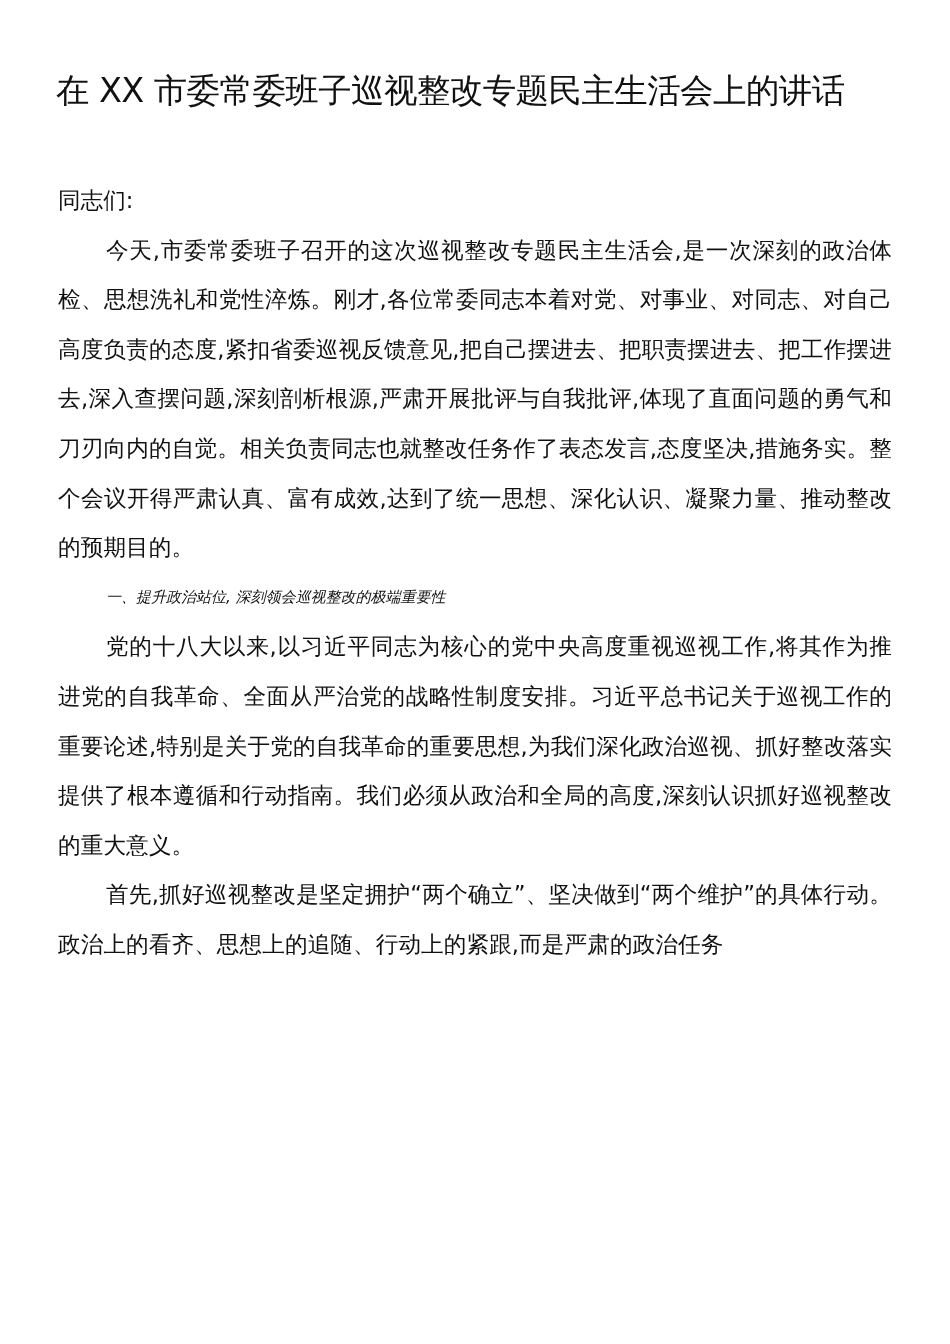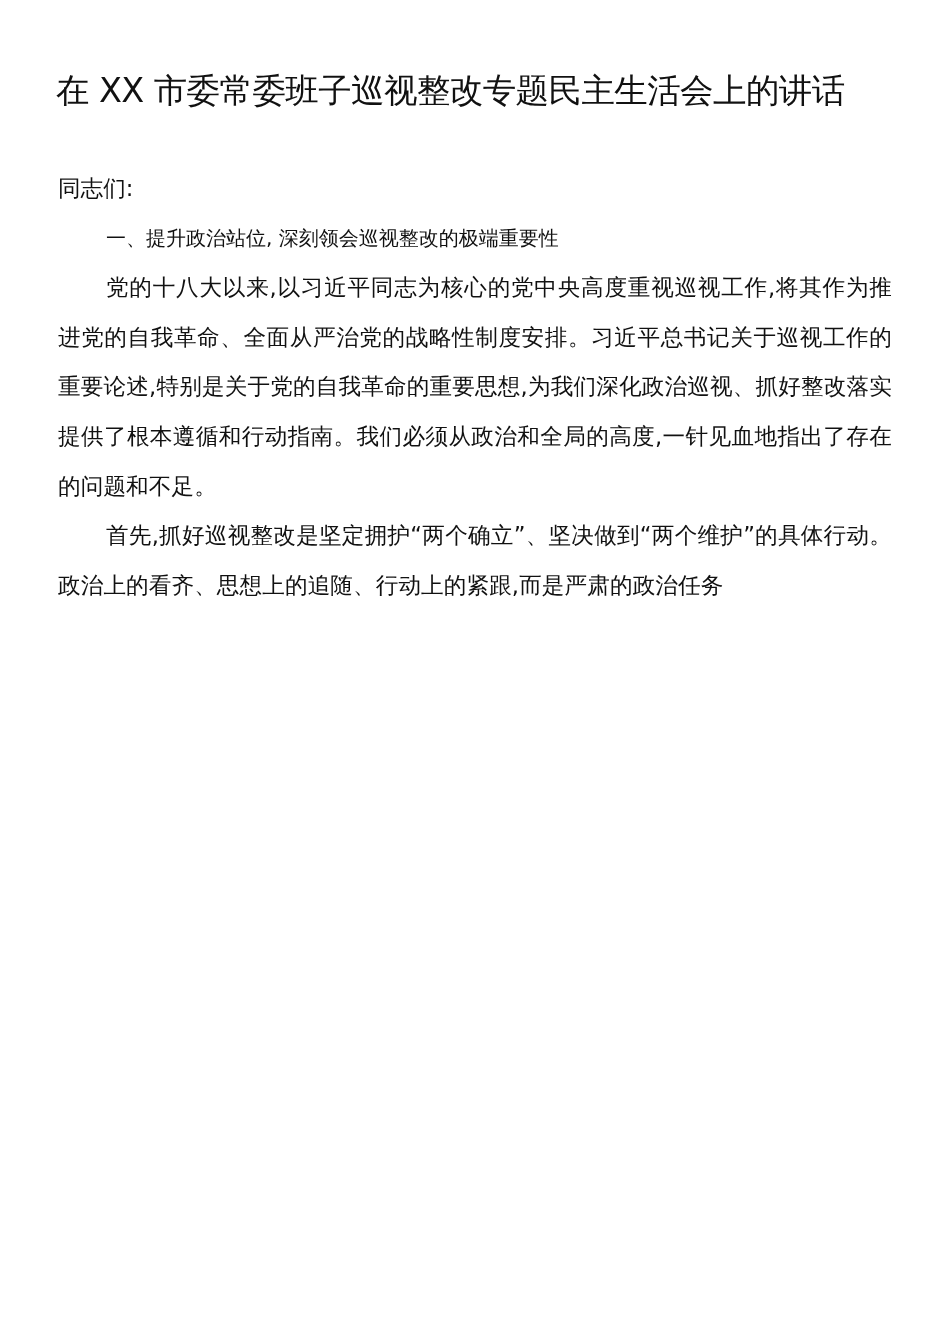--- a/index.html
+++ b/index.html
@@ -1,32 +1,33 @@
 <!DOCTYPE html>
 <html><head>
 <meta charset="utf-8">
 <style>
   html, body { margin: 0; padding: 0; background: #ffffff; }
   body { width: 950px; height: 1344px; overflow: hidden; position: relative;
          font-family: "DejaVu Sans", "Liberation Sans", sans-serif; color: #111; }
   .page { position: absolute; left: 0; top: 0; width: 950px; height: 1316px; background: #fff; }
   .title { position: absolute; left: 56px; top: 68px; width: 840px; font-size: 33.5px;
            line-height: 46px; white-space: nowrap; letter-spacing: -0.6px; color: #111; }
-  .body { position: absolute; left: 58px; top: 164px; width: 834px; }
+  .body { position: absolute; left: 58px; top: 176px; width: 834px; }
   .para { margin: 0; font-size: 22.6px; line-height: 49.6px; text-align: justify;
           text-align-last: left; letter-spacing: 0.1px; word-break: break-all; }
   .indent { text-indent: 48px; }
-  .heading { margin: 0; font-size: 20px; line-height: 49.6px; text-indent: 48px; }
+  .heading { margin: 0; font-size: 15px; line-height: 49.6px; text-indent: 48px; font-style: italic; }
   .salutation { margin: 0; font-size: 22.6px; line-height: 49.6px; }
 </style>
 </head>
 <body>
 
 <div class="page">
   <div class="title">在 XX 市委常委班子巡视整改专题民主生活会上的讲话</div>
 
   <div class="body">
     <p class="salutation">同志们:</p>
+    <p class="para indent">今天,市委常委班子召开的这次巡视整改专题民主生活会,是一次深刻的政治体检、思想洗礼和党性淬炼。刚才,各位常委同志本着对党、对事业、对同志、对自己高度负责的态度,紧扣省委巡视反馈意见,把自己摆进去、把职责摆进去、把工作摆进去,深入查摆问题,深刻剖析根源,严肃开展批评与自我批评,体现了直面问题的勇气和刀刃向内的自觉。相关负责同志也就整改任务作了表态发言,态度坚决,措施务实。整个会议开得严肃认真、富有成效,达到了统一思想、深化认识、凝聚力量、推动整改的预期目的。</p>
     <p class="heading">一、提升政治站位, 深刻领会巡视整改的极端重要性</p>
-    <p class="para indent">党的十八大以来,以习近平同志为核心的党中央高度重视巡视工作,将其作为推进党的自我革命、全面从严治党的战略性制度安排。习近平总书记关于巡视工作的重要论述,特别是关于党的自我革命的重要思想,为我们深化政治巡视、抓好整改落实提供了根本遵循和行动指南。我们必须从政治和全局的高度,一针见血地指出了存在的问题和不足。</p>
+    <p class="para indent">党的十八大以来,以习近平同志为核心的党中央高度重视巡视工作,将其作为推进党的自我革命、全面从严治党的战略性制度安排。习近平总书记关于巡视工作的重要论述,特别是关于党的自我革命的重要思想,为我们深化政治巡视、抓好整改落实提供了根本遵循和行动指南。我们必须从政治和全局的高度,深刻认识抓好巡视整改的重大意义。</p>
     <p class="para indent">首先,抓好巡视整改是坚定拥护“两个确立”、坚决做到“两个维护”的具体行动。政治上的看齐、思想上的追随、行动上的紧跟,而是严肃的政治任务</p>
   </div>
 </div>
 
 </body></html>

